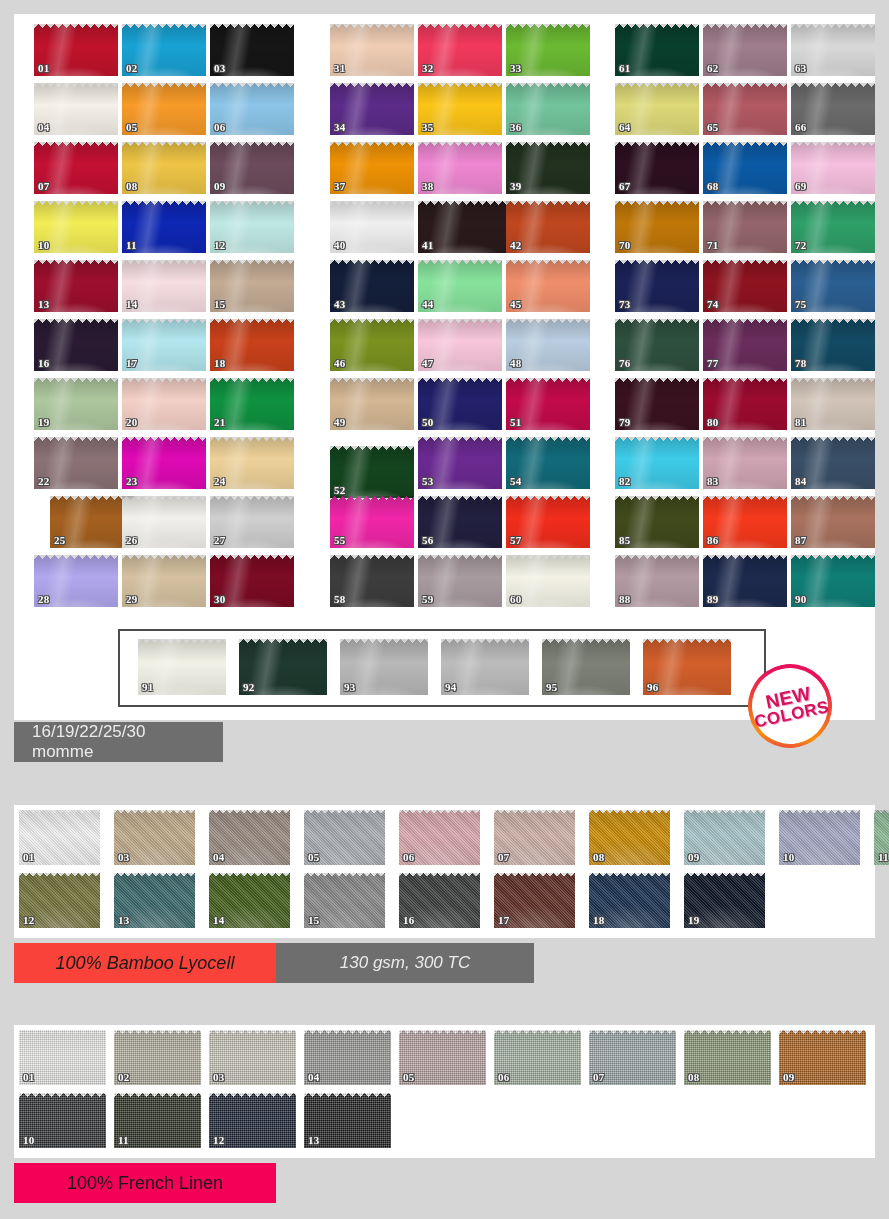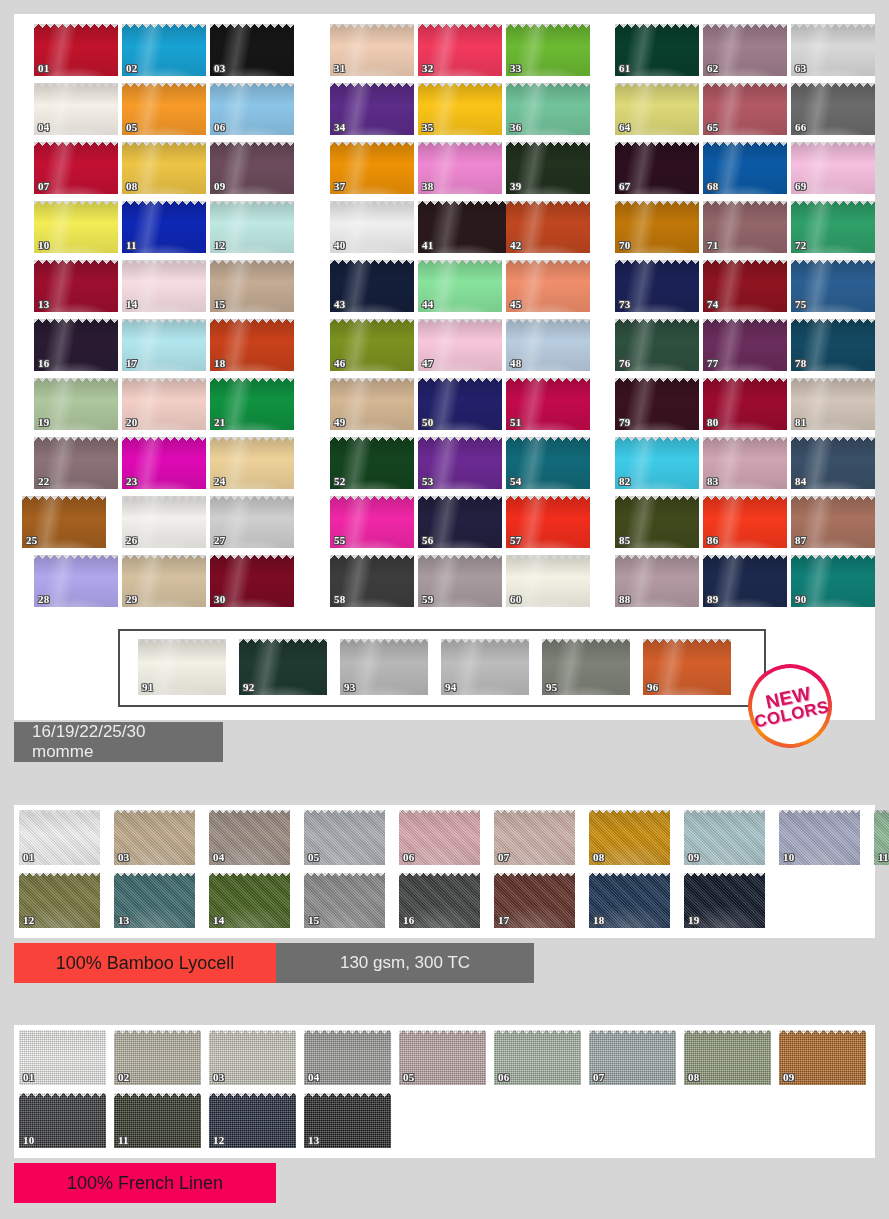--- a/index.html
+++ b/index.html
@@ -143,21 +143,21 @@
     padding: 0 18px;
   }
   .labelbar .spec {
     display: flex; align-items: center; justify-content: center;
     font-size: 17px;
     color: #ebebeb;
     background: #6e6e6e;
     padding: 0 18px;
   }
   #silk-bar   { top: 722px; }
-  #bamboo-bar { top: 943px; }
+  #bamboo-bar { top: 943px; font-style: italic; }
   #linen-bar  { top: 1163px; }
   #silk-bar   .name { background: #f7941d; width: 262px; }
   #silk-bar   .spec { width: 209px; }
   #bamboo-bar .name { background: #f9423a; width: 262px; }
   #bamboo-bar .spec { width: 258px; }
   #linen-bar  .name { background: #f50057; width: 262px; }
   #linen-bar  .spec { width: 258px; }
 </style>
 </head>
 <body>
@@ -279,21 +279,21 @@
         <div class="swatch silk" style="left: 108px; top: 423px; width: 84px; height: 52px; --zig: 8px;">
           <div class="cloth" style="background: rgb(223, 9, 181); mask-size: 100% 100%, 8px 8px, 8px 8px; mask-position: 0px 4px, 0px 0px, 0px 100%; mask-repeat: no-repeat, repeat-x, repeat-x; mask-composite: source-over;"></div>
           <div class="sheen" style="mask-size: 100% 100%, 8px 8px, 8px 8px; mask-position: 0px 4px, 0px 0px, 0px 100%; mask-repeat: no-repeat, repeat-x, repeat-x;"></div>
           <span class="num">23</span>
         </div>
         <div class="swatch silk" style="left: 196px; top: 423px; width: 84px; height: 52px; --zig: 8px;">
           <div class="cloth" style="background: rgb(237, 209, 153); mask-size: 100% 100%, 8px 8px, 8px 8px; mask-position: 0px 4px, 0px 0px, 0px 100%; mask-repeat: no-repeat, repeat-x, repeat-x; mask-composite: source-over;"></div>
           <div class="sheen" style="mask-size: 100% 100%, 8px 8px, 8px 8px; mask-position: 0px 4px, 0px 0px, 0px 100%; mask-repeat: no-repeat, repeat-x, repeat-x;"></div>
           <span class="num">24</span>
         </div>
-        <div class="swatch silk" style="left: 8px; top: 482px; width: 84px; height: 52px; --zig: 8px;">
+        <div class="swatch silk" style="left: 36px; top: 482px; width: 84px; height: 52px; --zig: 8px;">
           <div class="cloth" style="background: rgb(164, 96, 31); mask-size: 100% 100%, 8px 8px, 8px 8px; mask-position: 0px 4px, 0px 0px, 0px 100%; mask-repeat: no-repeat, repeat-x, repeat-x; mask-composite: source-over;"></div>
           <div class="sheen" style="mask-size: 100% 100%, 8px 8px, 8px 8px; mask-position: 0px 4px, 0px 0px, 0px 100%; mask-repeat: no-repeat, repeat-x, repeat-x;"></div>
           <span class="num">25</span>
         </div>
         <div class="swatch silk" style="left: 108px; top: 482px; width: 84px; height: 52px; --zig: 8px;">
           <div class="cloth" style="background: rgb(242, 240, 236); mask-size: 100% 100%, 8px 8px, 8px 8px; mask-position: 0px 4px, 0px 0px, 0px 100%; mask-repeat: no-repeat, repeat-x, repeat-x; mask-composite: source-over;"></div>
           <div class="sheen" style="mask-size: 100% 100%, 8px 8px, 8px 8px; mask-position: 0px 4px, 0px 0px, 0px 100%; mask-repeat: no-repeat, repeat-x, repeat-x;"></div>
           <span class="num">26</span>
         </div>
         <div class="swatch silk" style="left: 196px; top: 482px; width: 84px; height: 52px; --zig: 8px;">
@@ -414,21 +414,21 @@
         <div class="swatch silk" style="left: 404px; top: 364px; width: 84px; height: 52px; --zig: 8px;">
           <div class="cloth" style="background: rgb(34, 33, 107); mask-size: 100% 100%, 8px 8px, 8px 8px; mask-position: 0px 4px, 0px 0px, 0px 100%; mask-repeat: no-repeat, repeat-x, repeat-x; mask-composite: source-over;"></div>
           <div class="sheen" style="mask-size: 100% 100%, 8px 8px, 8px 8px; mask-position: 0px 4px, 0px 0px, 0px 100%; mask-repeat: no-repeat, repeat-x, repeat-x;"></div>
           <span class="num">50</span>
         </div>
         <div class="swatch silk" style="left: 492px; top: 364px; width: 84px; height: 52px; --zig: 8px;">
           <div class="cloth" style="background: rgb(195, 10, 75); mask-size: 100% 100%, 8px 8px, 8px 8px; mask-position: 0px 4px, 0px 0px, 0px 100%; mask-repeat: no-repeat, repeat-x, repeat-x; mask-composite: source-over;"></div>
           <div class="sheen" style="mask-size: 100% 100%, 8px 8px, 8px 8px; mask-position: 0px 4px, 0px 0px, 0px 100%; mask-repeat: no-repeat, repeat-x, repeat-x;"></div>
           <span class="num">51</span>
         </div>
-        <div class="swatch silk" style="left: 316px; top: 423px; width: 84px; height: 52px; padding-left: 9px; --zig: 8px;">
+        <div class="swatch silk" style="left: 316px; top: 432px; width: 84px; height: 52px; padding-left: 9px; --zig: 8px;">
           <div class="cloth" style="background: rgb(20, 69, 30); mask-size: 100% 100%, 8px 8px, 8px 8px; mask-position: 0px 4px, 0px 0px, 0px 100%; mask-repeat: no-repeat, repeat-x, repeat-x; mask-composite: source-over;"></div>
           <div class="sheen" style="mask-size: 100% 100%, 8px 8px, 8px 8px; mask-position: 0px 4px, 0px 0px, 0px 100%; mask-repeat: no-repeat, repeat-x, repeat-x;"></div>
           <span class="num">52</span>
         </div>
         <div class="swatch silk" style="left: 404px; top: 423px; width: 84px; height: 52px; --zig: 8px;">
           <div class="cloth" style="background: rgb(107, 42, 146); mask-size: 100% 100%, 8px 8px, 8px 8px; mask-position: 0px 4px, 0px 0px, 0px 100%; mask-repeat: no-repeat, repeat-x, repeat-x; mask-composite: source-over;"></div>
           <div class="sheen" style="mask-size: 100% 100%, 8px 8px, 8px 8px; mask-position: 0px 4px, 0px 0px, 0px 100%; mask-repeat: no-repeat, repeat-x, repeat-x;"></div>
           <span class="num">53</span>
         </div>
         <div class="swatch silk" style="left: 492px; top: 423px; width: 84px; height: 52px; --zig: 8px;">

